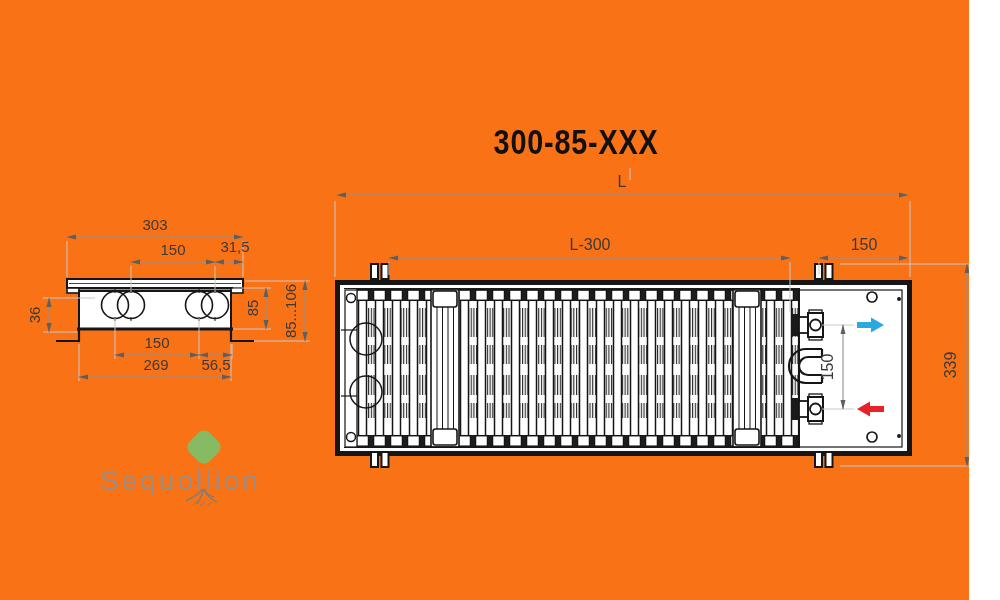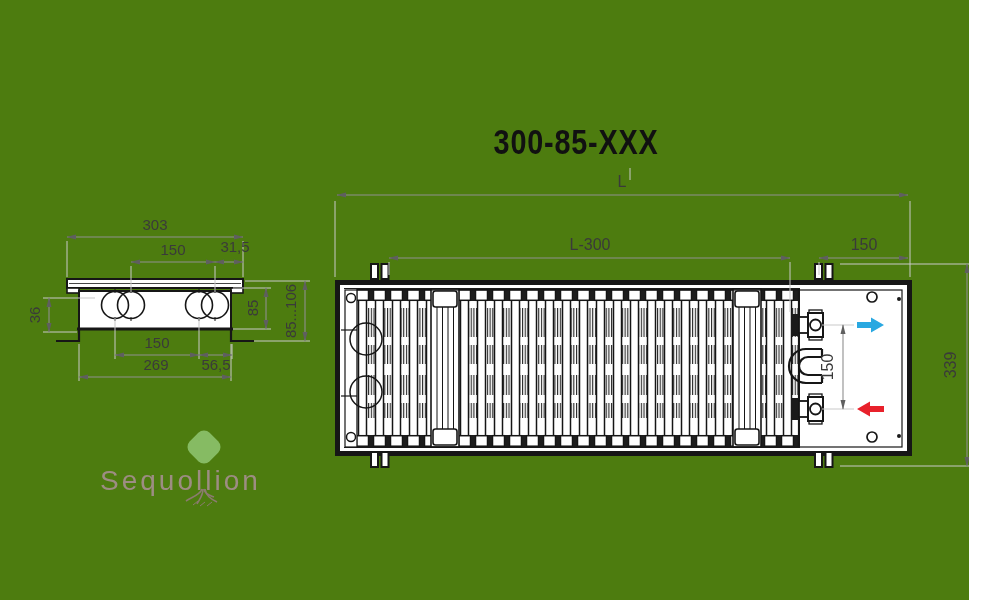--- a/index.html
+++ b/index.html
@@ -1,16 +1,16 @@
 <!DOCTYPE html>
 <html><head>
 <meta charset="utf-8">
 <style>
   html,body{margin:0;padding:0;background:#fff;}
-  .canvas{position:relative;width:969px;height:600px;background:#4d7c0f;overflow:hidden;
+  .canvas{position:relative;width:969px;height:600px;background:#f97316;overflow:hidden;
           font-family:"Liberation Sans",sans-serif;}
   svg{display:block;}
   .ext{stroke:#c9c9c9;stroke-width:1;fill:none;}
   .dim{stroke:#8f8f8f;stroke-width:1.1;fill:none;
        marker-start:url(#arr);marker-end:url(#arr);}
   .dtx{fill:#3a3a3a;font-family:"Liberation Sans",sans-serif;font-size:15px;}
   .dtx2{font-size:16px;}
   .part{stroke:#161616;fill:none;}
   .ttl{fill:#111;font-weight:bold;font-size:36px;letter-spacing:1px;}
   .logo-tx{fill:#9d8d83;font-size:28px;letter-spacing:3px;}

